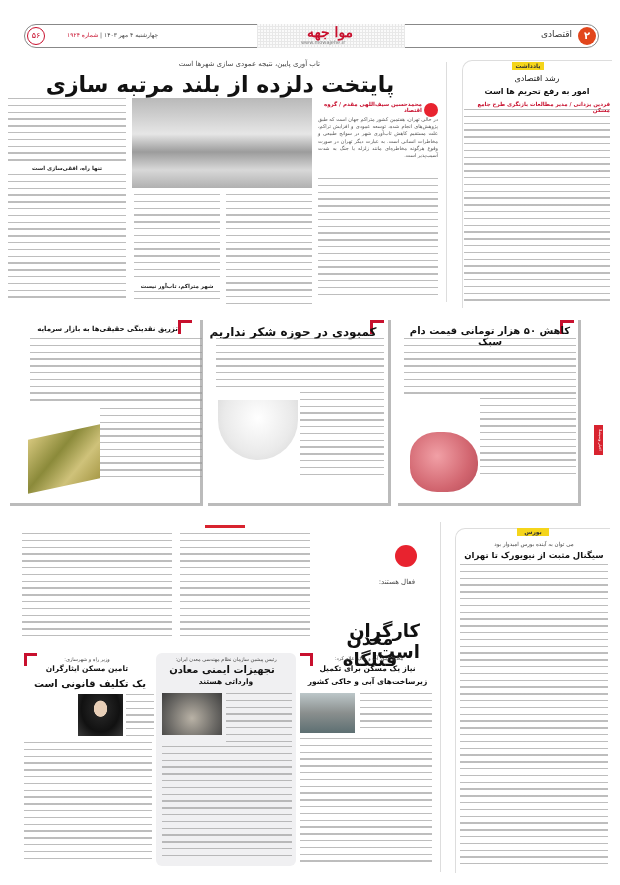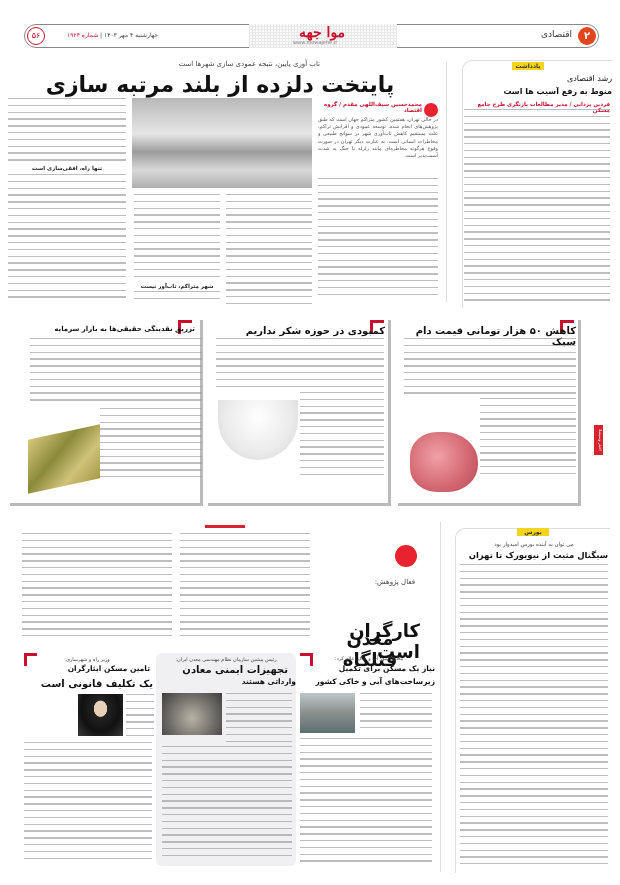--- a/index.html
+++ b/index.html
@@ -1,30 +1,30 @@
 <!DOCTYPE html>
 <html><head>
 <meta charset="utf-8">
 <style>
 *{box-sizing:border-box;margin:0;padding:0}
 body{width:620px;height:885px;background:#fff;font-family:"DejaVu Sans",sans-serif;direction:rtl;position:relative;overflow:hidden;color:#222}
 .abs{position:absolute}
 .header{left:24px;top:24px;width:575px;height:24px;border:1.5px solid #888;border-radius:12px;background:#fff}
 .hdr-num{right:2px;top:2px;width:18px;height:18px;border-radius:50%;background:#e2461c;color:#fff;font-size:10px;font-weight:bold;text-align:center;line-height:18px}
 .hdr-sec{right:26px;top:4px;font-size:9px;color:#333}
-.hdr-logo{left:224px;top:-1px;width:148px;height:24px;background:repeating-linear-gradient(90deg,#e8e8e8 0 1px,transparent 1px 3px),repeating-linear-gradient(0deg,#e8e8e8 0 1px,#fafafa 1px 3px)}
+.hdr-logo{left:232px;top:-1px;width:148px;height:24px;background:repeating-linear-gradient(90deg,#e8e8e8 0 1px,transparent 1px 3px),repeating-linear-gradient(0deg,#e8e8e8 0 1px,#fafafa 1px 3px)}
 .hdr-logo-text{left:50px;top:0;font-size:14px;font-weight:bold;color:#c8102e;font-family:"DejaVu Serif",serif}
 .hdr-logo-url{left:44px;top:15px;font-size:5px;color:#777;direction:ltr}
 .hdr-date{left:42px;top:6px;font-size:6px;color:#444}
 .hdr-issue{color:#c8102e}
 .hdr-emblem{left:2px;top:2px;width:18px;height:18px;border-radius:50%;border:1.5px solid #c8102e;color:#c8102e;font-size:8px;text-align:center;line-height:15px}
 .txt{font-size:5px;line-height:7.2px;color:#555;text-align:justify}
 .lines{background:repeating-linear-gradient(180deg,#9a9a9a 0 1.4px,transparent 1.4px 6.8px);opacity:.65}
 .kicker{font-size:7px;color:#444}
-.ttl{font-weight:bold;color:#111;}
+.ttl{font-weight:bold;color:#111;text-align:center}
 .box-red{border-top:3px solid #c8102e;width:14px;height:14px;border-right:3px solid #c8102e}
 .gray-corner{border-top:3px solid #bbb;border-left:3px solid #bbb}
 .img-build{background:linear-gradient(180deg,#b9b9b9 0%,#cfcfcf 20%,#e6e6e6 40%,#9c9c9c 60%,#d8d8d8 80%,#b0b0b0 100%)}
 .tag-yellow{background:#f5d51b;color:#333;font-size:6px;text-align:center;font-weight:bold}
 .red-dot{border-radius:50%;background:#e8232f}
 </style>
 </head>
 <body>
 
 <div class="abs header">
@@ -53,50 +53,50 @@
 <div class="abs lines" style="left:134px;top:194px;width:86px;height:84px"></div>
 <div class="abs" style="left:134px;top:283px;width:86px;font-size:5.5px;font-weight:bold;text-align:center">شهر متراکم، تاب‌آور نیست</div>
 <div class="abs lines" style="left:134px;top:291px;width:86px;height:14px"></div>
 <div class="abs lines" style="left:226px;top:194px;width:86px;height:112px"></div>
 
 <div class="abs" style="left:446px;top:62px;width:1px;height:240px;background:#ddd"></div>
 
 <div class="abs" style="left:462px;top:60px;width:150px;height:248px;border-top:1px solid #ddd;border-left:1px solid #ddd;border-radius:10px 0 0 0"></div>
 <div class="abs tag-yellow" style="left:512px;top:62px;width:32px;height:8px">یادداشت</div>
 <div class="abs ttl" style="left:462px;top:74px;width:150px;font-size:8px;font-weight:normal">رشد اقتصادی</div>
-<div class="abs ttl" style="left:462px;top:87px;width:150px;font-size:8px">منوط به رفع آسیب ها است</div>
+<div class="abs ttl" style="left:462px;top:87px;width:150px;font-size:8px">امور به رفع تحریم ها است</div>
 <div class="abs" style="left:462px;top:101px;width:148px;font-size:5.5px;color:#c8102e;font-weight:bold">فردین یزدانی / مدیر مطالعات بازنگری طرح جامع مسکن</div>
 <div class="abs lines" style="left:464px;top:109px;width:146px;height:192px"></div>
 
 <div class="abs gray-corner" style="left:10px;top:320px;width:193px;height:186px;border-top:none;border-left:none;border-right:3px solid #bbb;border-bottom:3px solid #bbb"></div>
 <div class="abs box-red" style="left:178px;top:320px;border-right:none;border-left:3px solid #c8102e"></div>
 <div class="abs ttl" style="left:20px;top:325px;width:175px;font-size:7px">تزریق نقدینگی حقیقی‌ها به بازار سرمایه</div>
 <div class="abs lines" style="left:30px;top:338px;width:172px;height:66px"></div>
 <div class="abs lines" style="left:100px;top:408px;width:102px;height:70px"></div>
 <div class="abs" style="left:28px;top:432px;width:72px;height:54px;background:linear-gradient(135deg,#d6c77d,#8b8a3a 40%,#cfc27a 70%,#a89a48);transform:skewY(-12deg)"></div>
 
 <div class="abs" style="left:208px;top:320px;width:183px;height:186px;border-right:3px solid #bbb;border-bottom:3px solid #bbb"></div>
 <div class="abs box-red" style="left:370px;top:320px;border-right:none;border-left:3px solid #c8102e"></div>
-<div class="abs ttl" style="left:215px;top:325px;width:170px;font-size:10px">کمبودی در حوزه شکر نداریم</div>
+<div class="abs ttl" style="left:208px;top:325px;width:170px;font-size:12px">کمبودی در حوزه شکر نداریم</div>
 <div class="abs lines" style="left:216px;top:338px;width:168px;height:52px"></div>
 <div class="abs lines" style="left:300px;top:392px;width:84px;height:86px"></div>
 <div class="abs" style="left:218px;top:400px;width:80px;height:60px;border-radius:0 0 40px 40px;background:radial-gradient(ellipse at 50% 30%,#fff,#eaeaea 60%,#d2d2d2)"></div>
 
 <div class="abs" style="left:398px;top:320px;width:183px;height:186px;border-right:3px solid #bbb;border-bottom:3px solid #bbb"></div>
 <div class="abs box-red" style="left:560px;top:320px;border-right:none;border-left:3px solid #c8102e"></div>
 <div class="abs ttl" style="left:404px;top:325px;width:172px;font-size:10px">کاهش ۵۰ هزار تومانی قیمت دام سبک</div>
 <div class="abs lines" style="left:404px;top:338px;width:172px;height:58px"></div>
 <div class="abs lines" style="left:480px;top:398px;width:96px;height:80px"></div>
 <div class="abs" style="left:410px;top:432px;width:68px;height:60px;border-radius:40% 50% 45% 40%;background:radial-gradient(circle at 40% 40%,#f1a0a6,#d26670 60%,#b44955)"></div>
 
 <div class="abs" style="left:594px;top:425px;width:9px;height:30px;background:#d8232f;color:#fff;font-size:4px;writing-mode:vertical-rl;text-align:center">اخبار وسیشلا</div>
 
 <div class="abs" style="left:205px;top:525px;width:40px;height:3px;background:#d8232f"></div>
 <div class="abs red-dot" style="left:395px;top:545px;width:22px;height:22px"></div>
-<div class="abs kicker" style="left:330px;top:578px;width:85px;text-align:right">فعال پژوهش:</div>
+<div class="abs kicker" style="left:330px;top:578px;width:85px;text-align:right">فعال هستند:</div>
 <div class="abs ttl" style="left:320px;top:628px;width:100px;font-size:18px;text-align:center">معدن قتلگاه</div>
 <div class="abs ttl" style="left:320px;top:620px;width:100px;font-size:18px;text-align:right">کارگران است</div>
 <div class="abs lines" style="left:180px;top:533px;width:130px;height:105px"></div>
 <div class="abs lines" style="left:22px;top:533px;width:150px;height:105px"></div>
 
 <div class="abs" style="left:440px;top:522px;width:1px;height:350px;background:#ddd"></div>
 
 <div class="abs" style="left:455px;top:528px;width:155px;height:345px;border-top:1px solid #ddd;border-left:1px solid #ddd;border-radius:10px 0 0 0"></div>
 <div class="abs tag-yellow" style="left:517px;top:528px;width:32px;height:8px">بورس</div>
 <div class="abs" style="left:460px;top:541px;width:148px;font-size:5.5px;text-align:center;color:#444">می توان به آینده بورس امیدوار بود</div>

